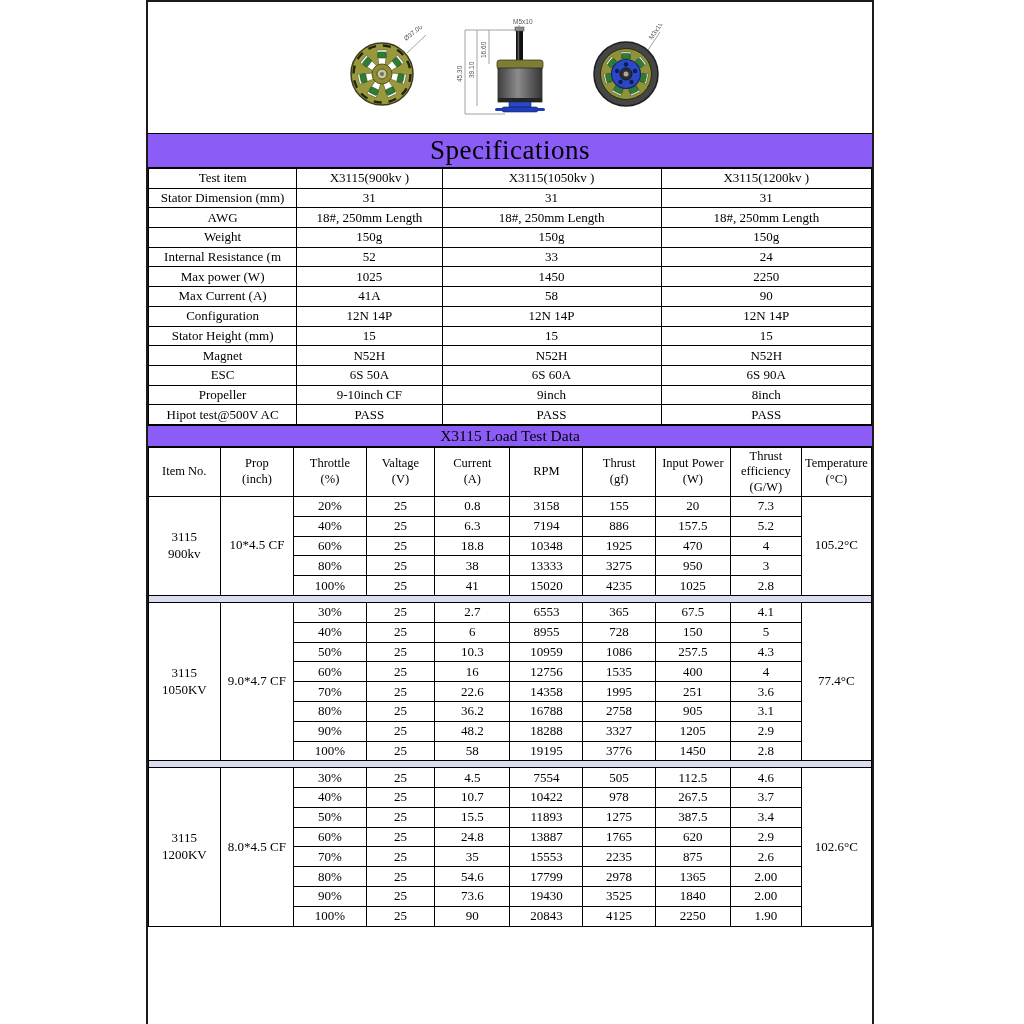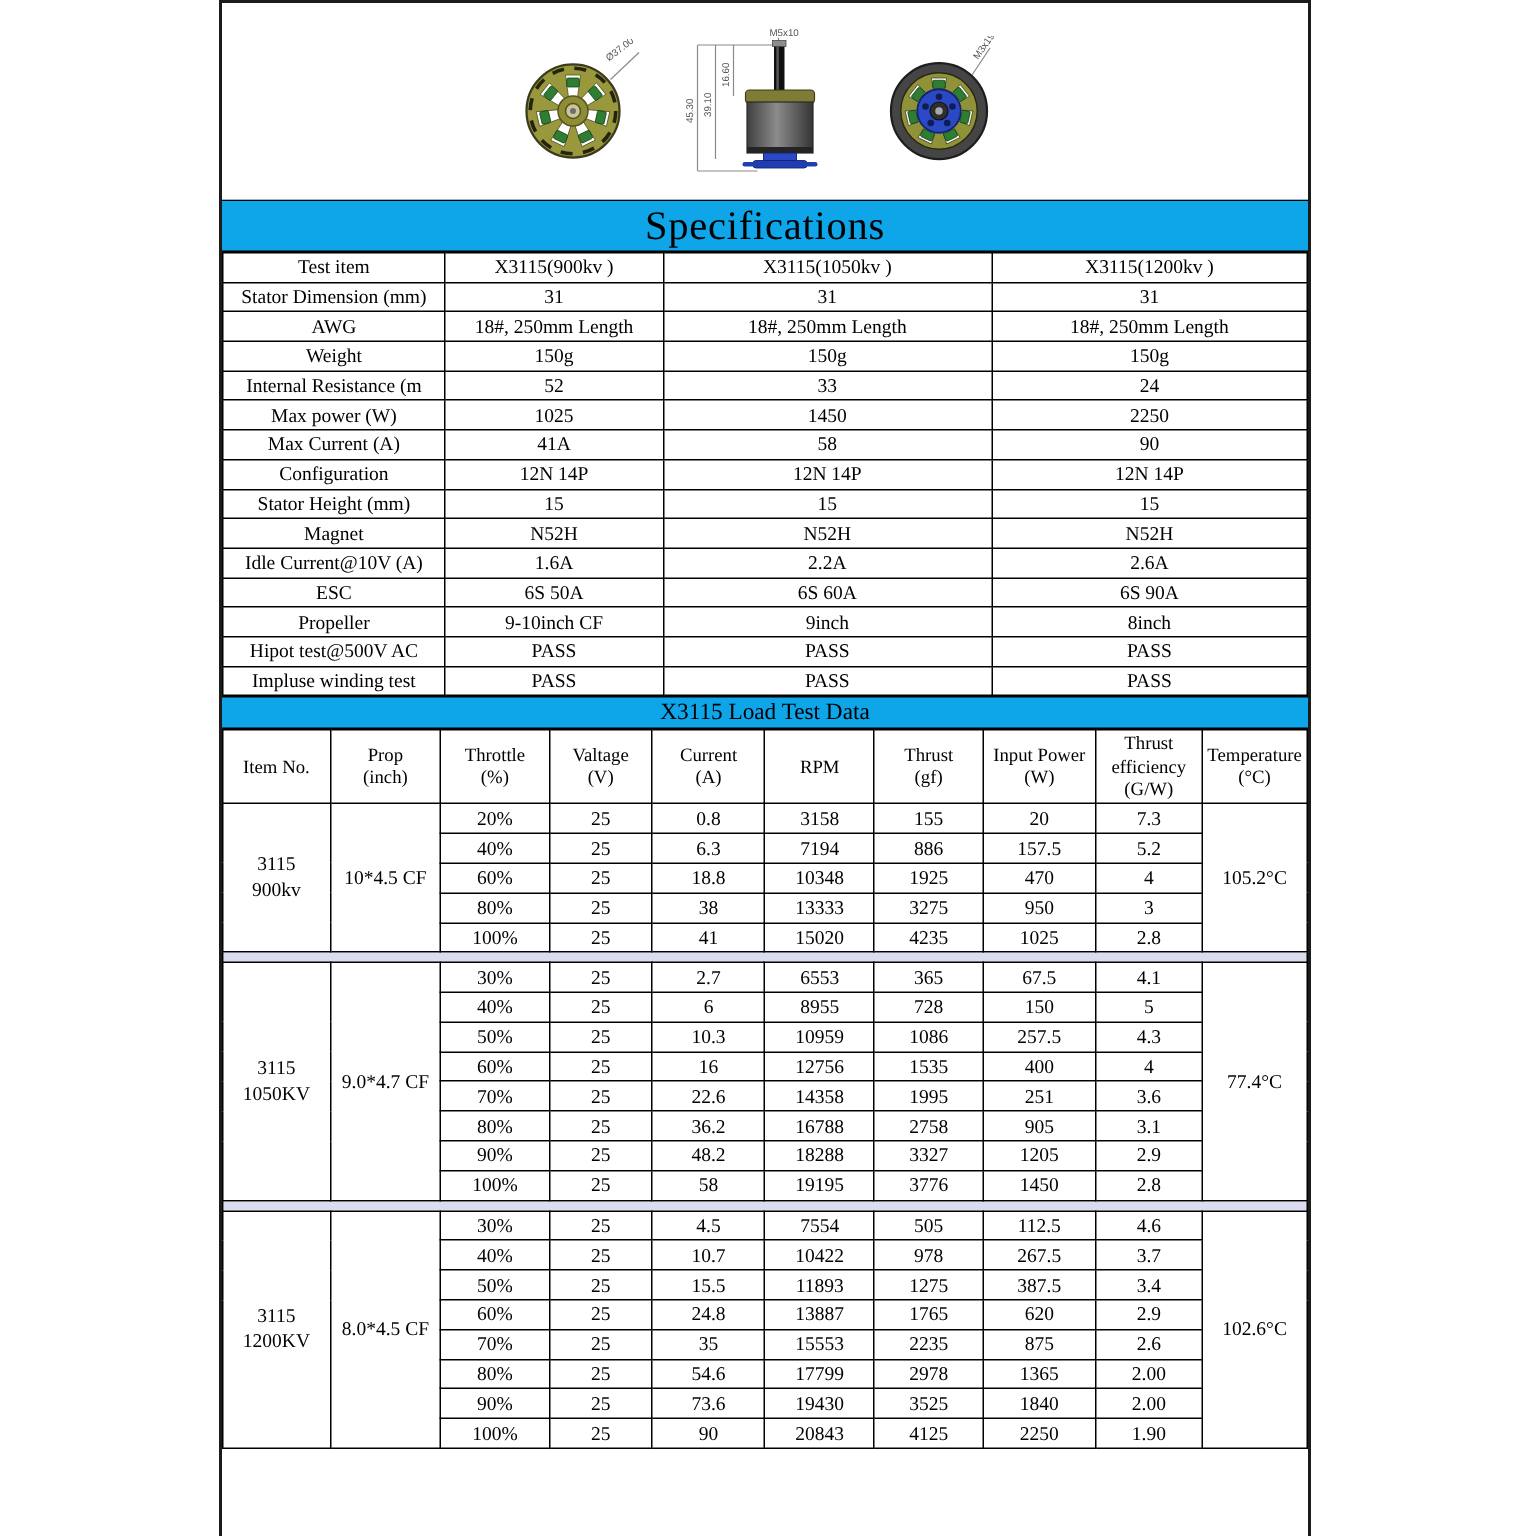--- a/index.html
+++ b/index.html
@@ -7,21 +7,21 @@
     width:1024px;height:1024px;overflow:hidden;background:#ffffff;
     font-family:"Liberation Serif","DejaVu Serif",serif;color:#000;
   }
   .page{
     position:absolute;left:146px;top:0px;width:728px;height:1024px;
     background:#fff;border:2px solid #1b1b1b;border-bottom:none;box-sizing:border-box;
   }
   .drawings{position:relative;height:131px;background:#fff;}
   .drawings svg{position:absolute;}
   .band{
-    background:#0ea5e9;border-top:1px solid #000;border-bottom:1px solid #000;
+    background:#8b5cf6;border-top:1px solid #000;border-bottom:1px solid #000;
     text-align:center;
   }
   .spec-title{height:33px;line-height:33px;font-size:27px;letter-spacing:.5px;}
   .load-title{height:20px;line-height:20px;font-size:15.5px;font-weight:normal;}
   table{width:100%;border-collapse:collapse;table-layout:fixed;}
   td{border:1px solid #000;text-align:center;vertical-align:middle;
      padding:0 2px;overflow:hidden;white-space:nowrap;}
   .spec-table td{font-size:13px;height:18.7px;}
   .load-table td{font-size:13px;height:18.8px;}
   .load-table td.colhead{height:48px;font-size:12.5px;line-height:1.25;white-space:normal;}
@@ -192,45 +192,33 @@
           <td>15</td>
           <td>15</td>
         </tr>
         <tr>
           <td>Magnet</td>
           <td>N52H</td>
           <td>N52H</td>
           <td>N52H</td>
         </tr>
         <tr>
-          <td>Idle Current@10V (A)</td>
-          <td>1.6A</td>
-          <td>2.2A</td>
-          <td>2.6A</td>
-        </tr>
-        <tr>
           <td>ESC</td>
           <td>6S 50A</td>
           <td>6S 60A</td>
           <td>6S 90A</td>
         </tr>
         <tr>
           <td>Propeller</td>
           <td>9-10inch CF</td>
           <td>9inch</td>
           <td>8inch</td>
         </tr>
         <tr>
           <td>Hipot test@500V AC</td>
-          <td>PASS</td>
-          <td>PASS</td>
-          <td>PASS</td>
-        </tr>
-        <tr>
-          <td>Impluse winding test</td>
           <td>PASS</td>
           <td>PASS</td>
           <td>PASS</td>
         </tr>
       </tbody>
   </table>
 
   <div class="band load-title">X3115 Load Test Data</div>
 
   <table class="load-table">

